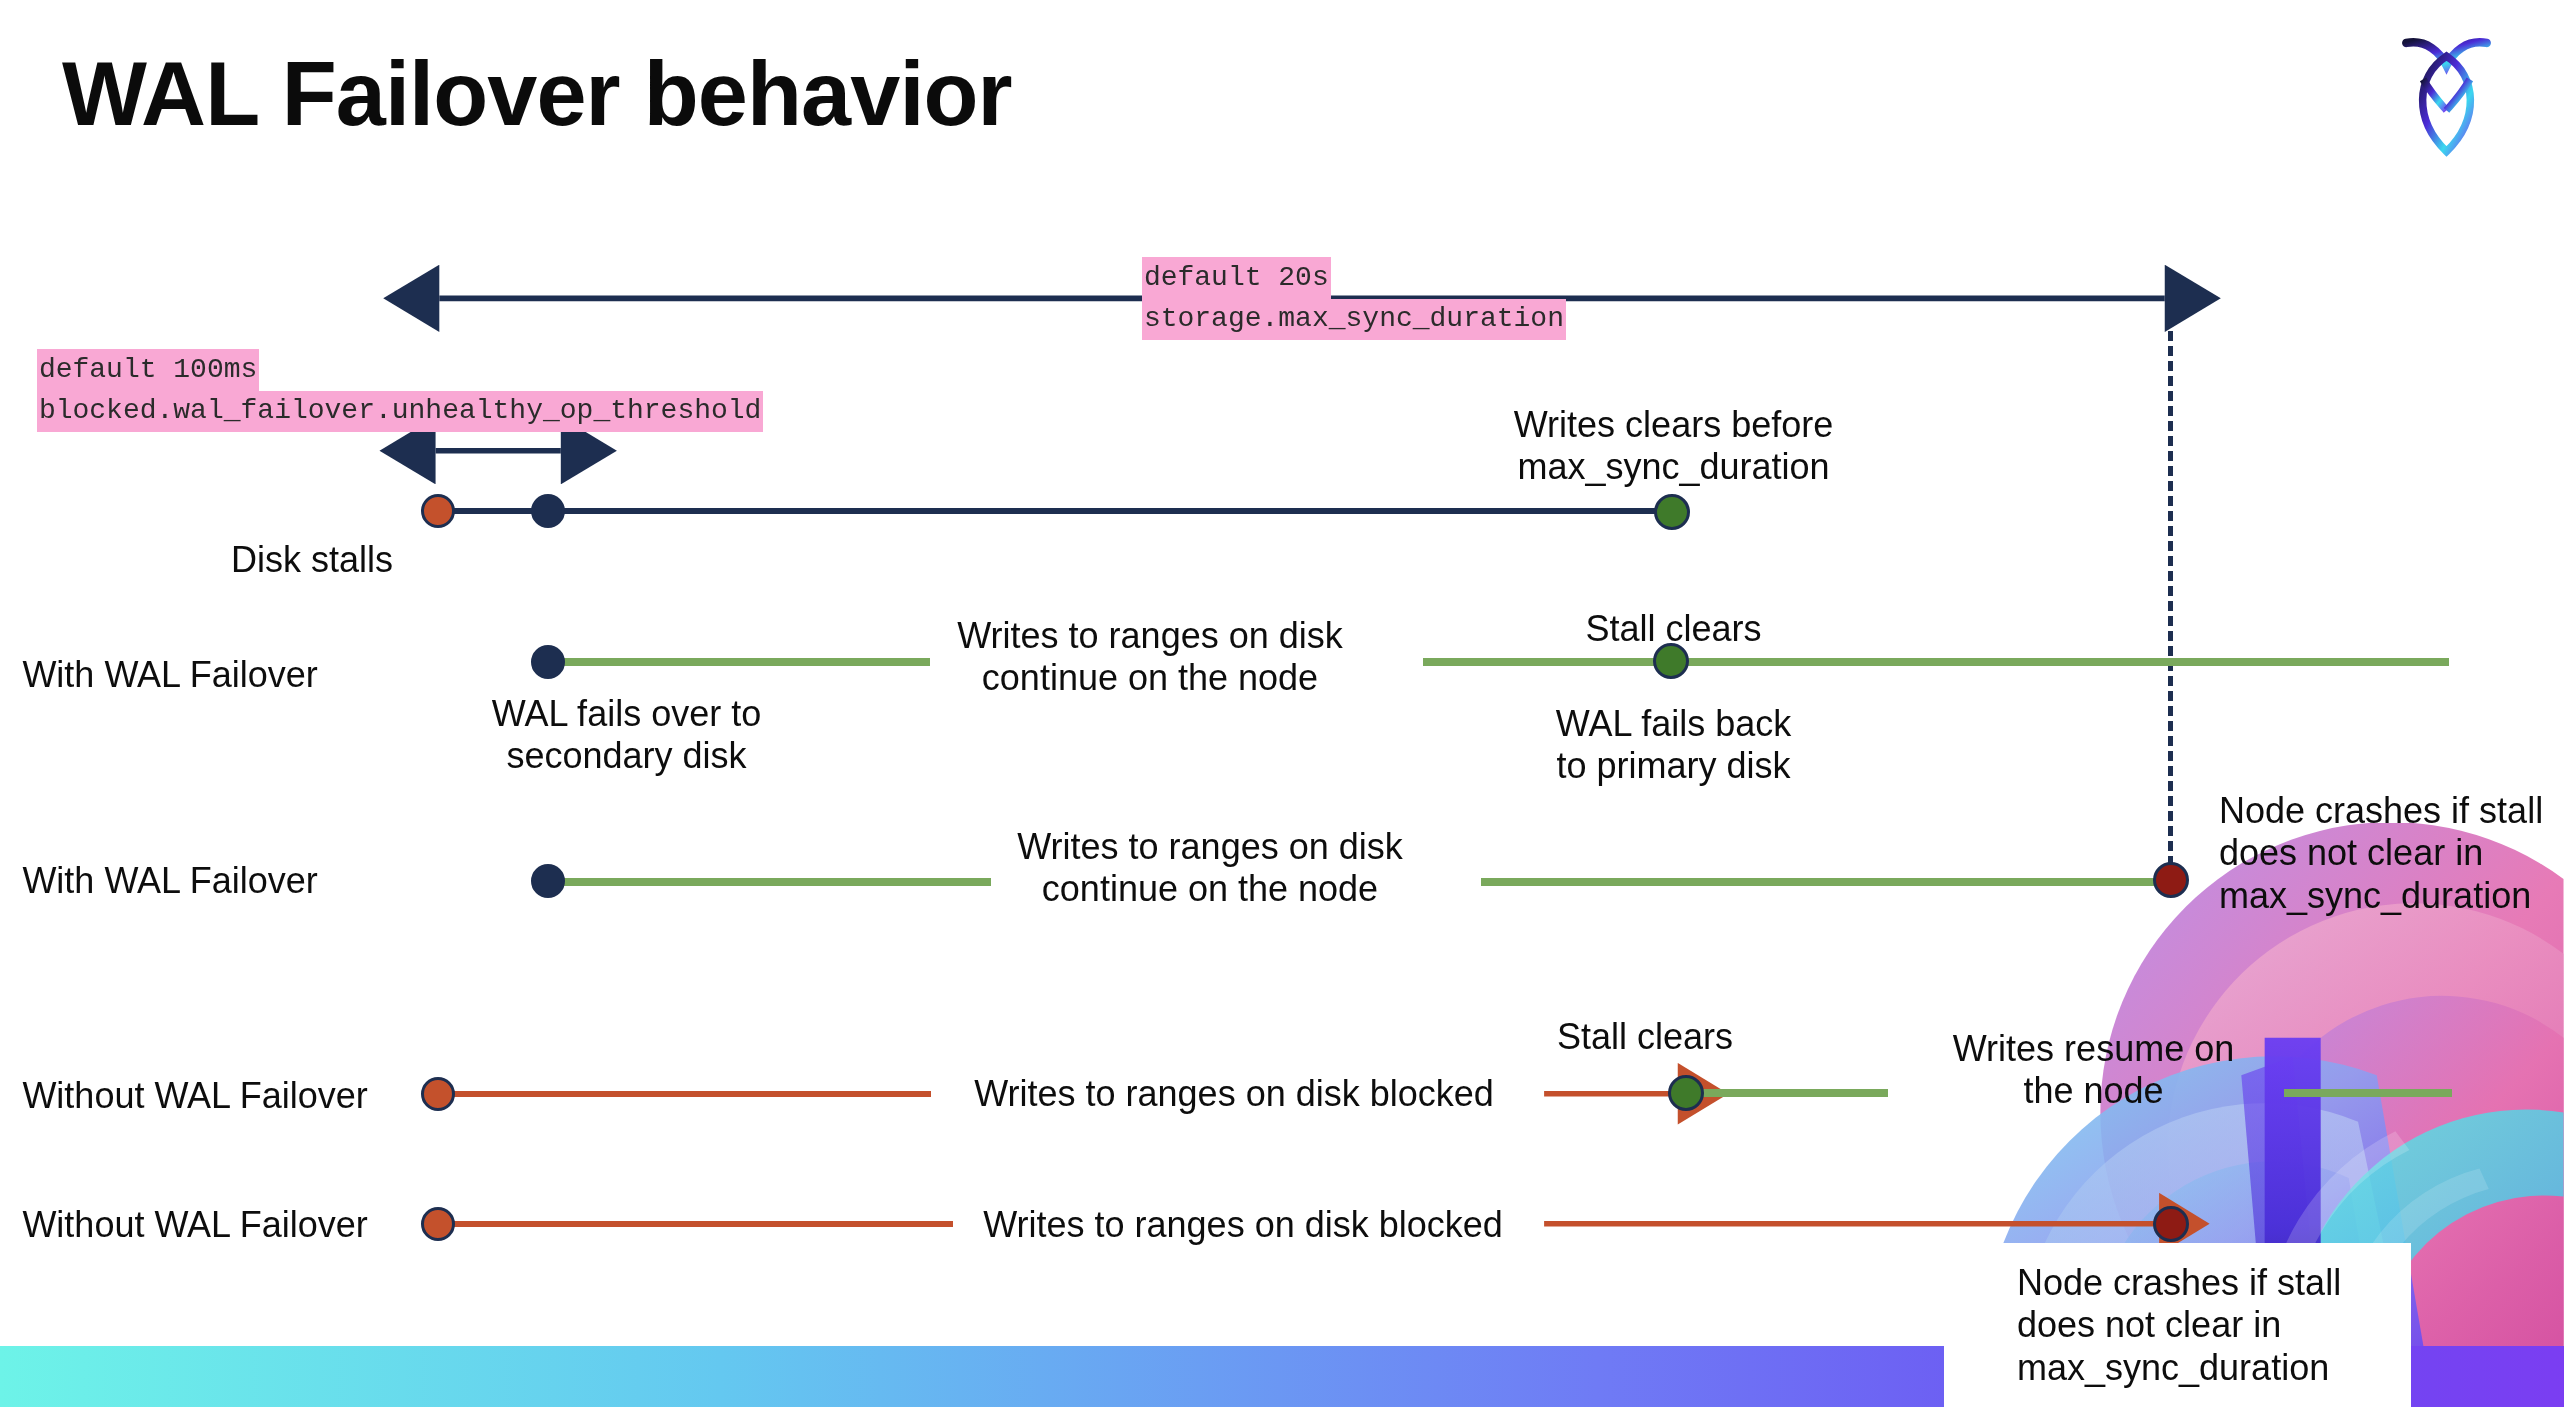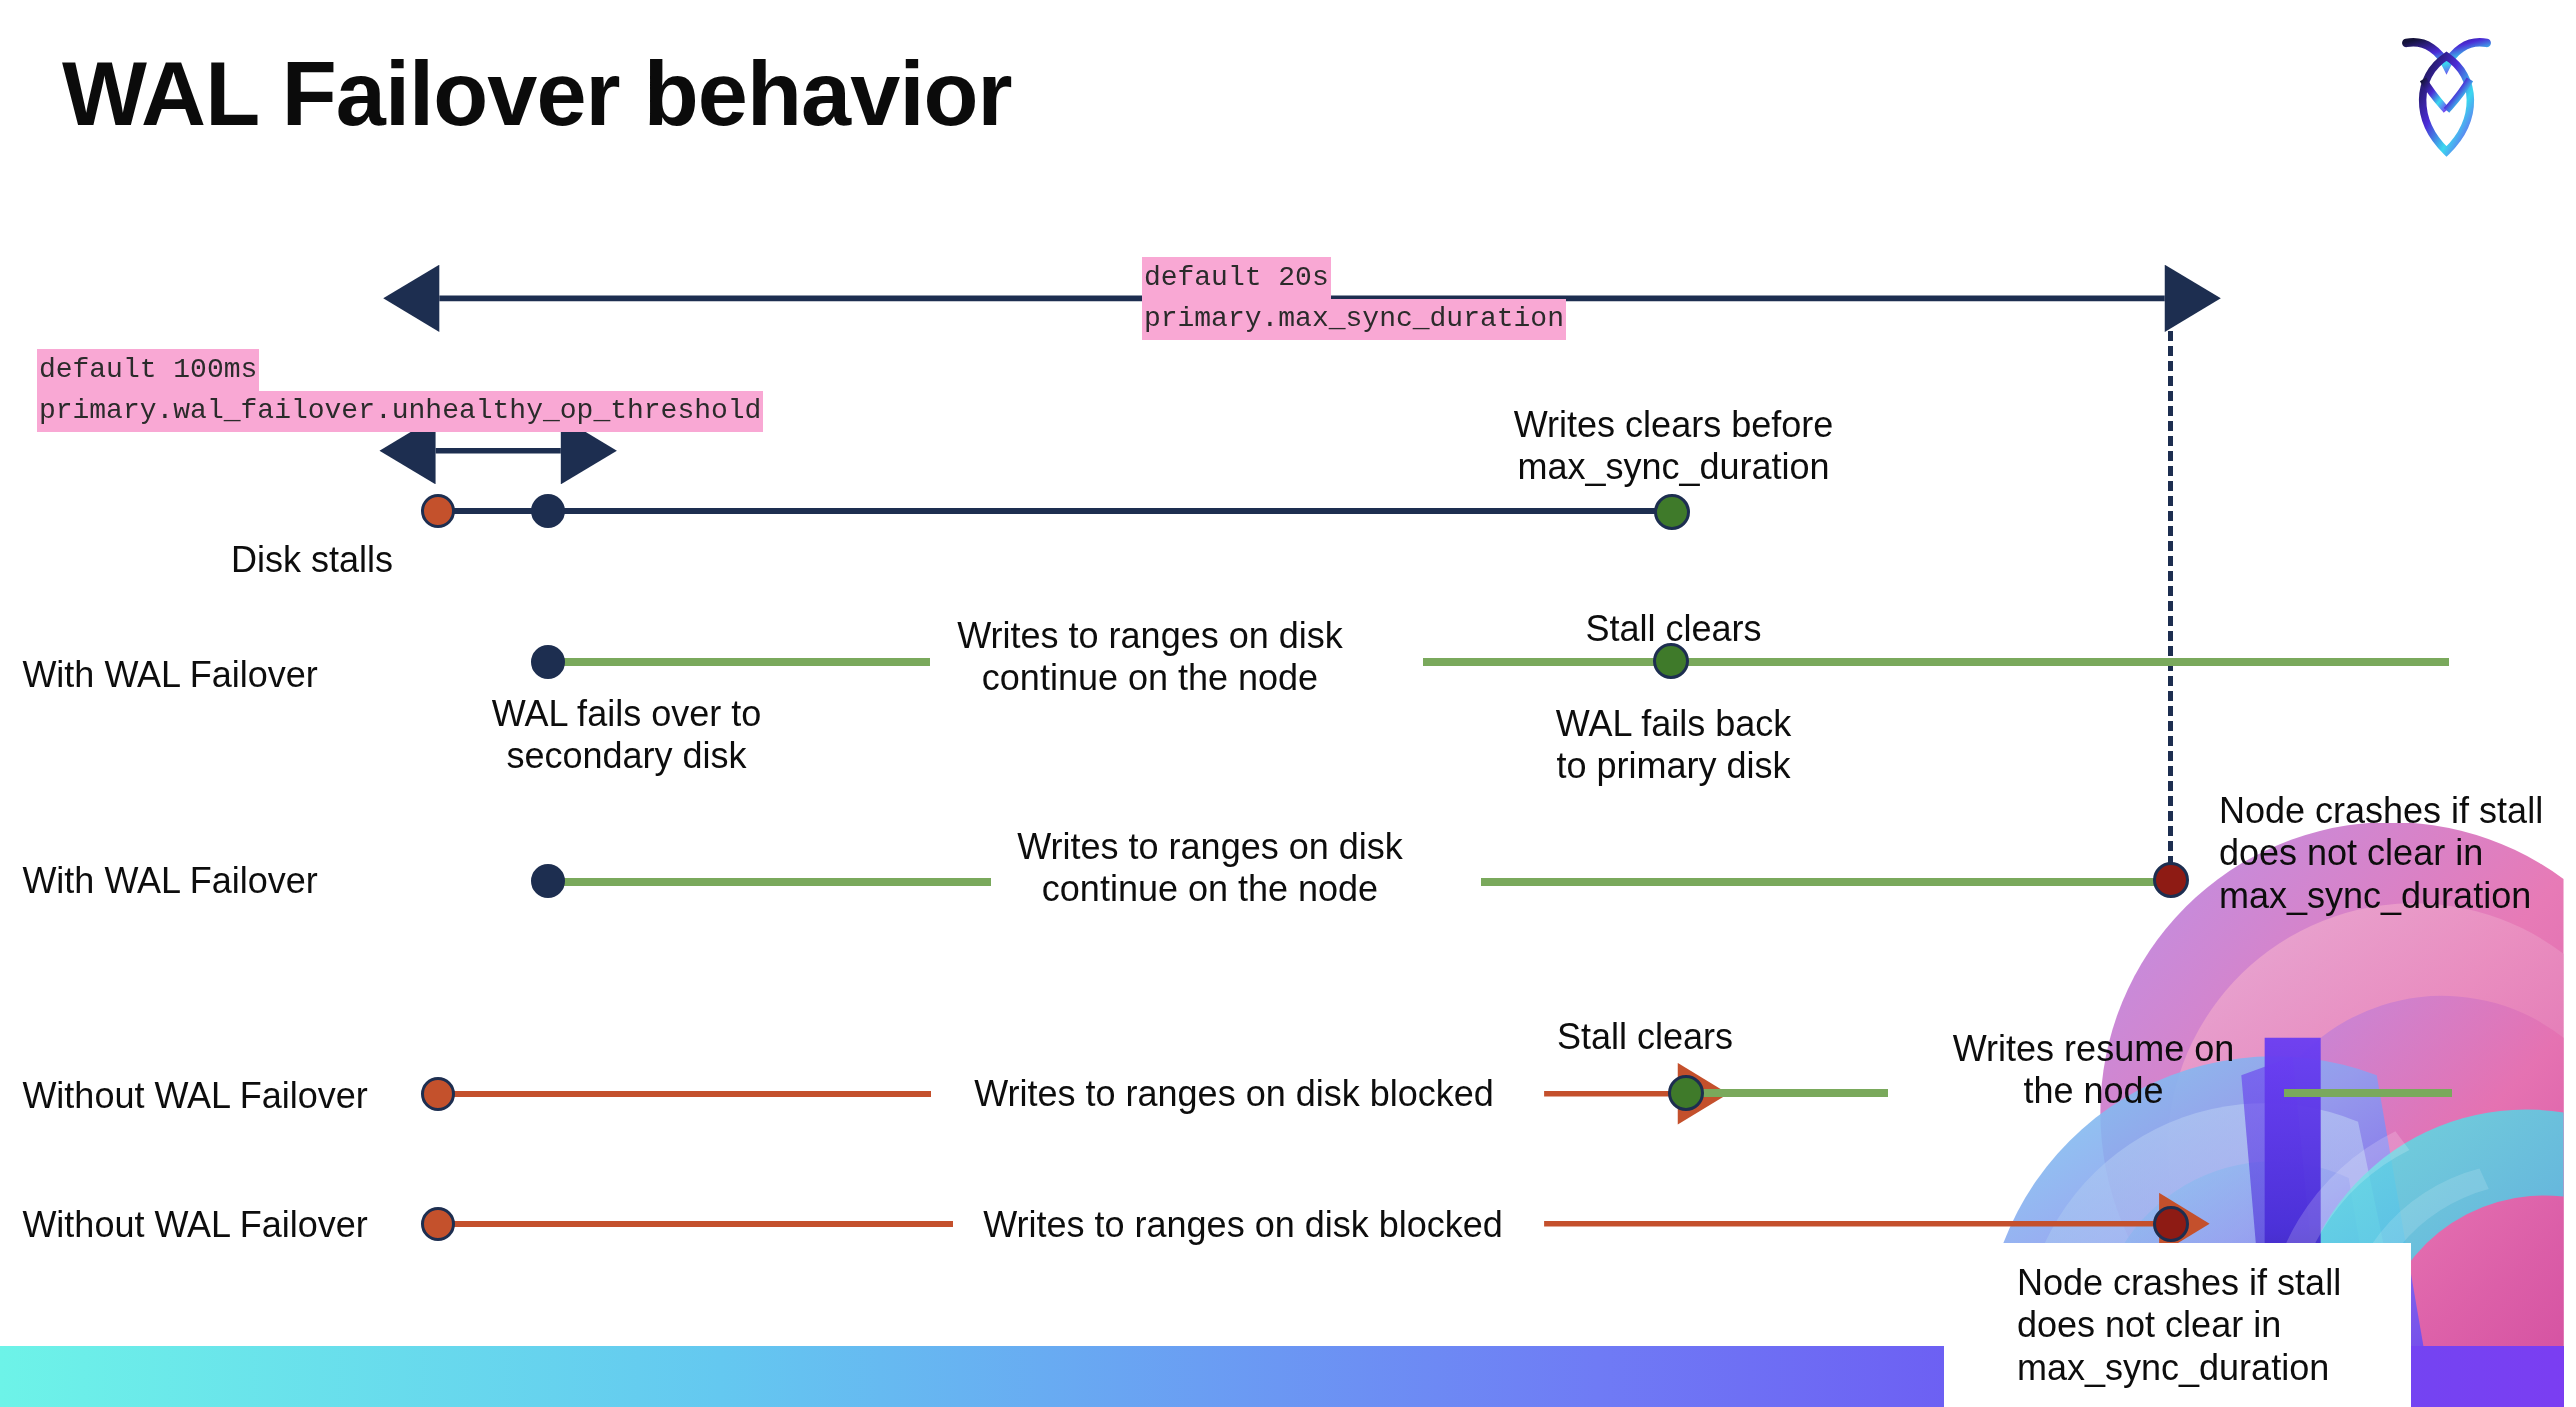--- a/index.html
+++ b/index.html
@@ -231,26 +231,26 @@
 
     <line x1="1652" y1="1170" x2="1795" y2="1170" stroke="#c4502c" stroke-width="6" marker-end="url(#red-right)"></line>
 
     <line x1="1652" y1="1309" x2="2310" y2="1309" stroke="#c4502c" stroke-width="6" marker-end="url(#red-right)"></line>
   </svg>
 
   <div id="dash-line" style="left:2168px; top:301px; height:580px;"></div>
 
   <div class="code-note" style="left:1142px; top:257px; text-align:left;">
     <span>default 20s</span><br>
-    <span>primary.max_sync_duration</span>
+    <span>storage.max_sync_duration</span>
   </div>
 
   <div class="code-note" style="left:37px; top:349px; text-align:left;font-family:Liberation Mono, monospace;">
     <span>default 100ms</span><br>
-    <span>primary.wal_failover.unhealthy_op_threshold</span>
+    <span>blocked.wal_failover.unhealthy_op_threshold</span>
   </div>
 
   <div class="label r" style="left:0px; top:491px; width:393px;">Disk stalls</div>
 
   <div class="track navy" style="left:437px; top:508px; width:1234px;"></div>
 
   <div class="dot red" style="left:421px; top:494px; width:34px; height:34px;"></div>
   <div class="dot navy" style="left:531px; top:494px; width:34px; height:34px;"></div>
   <div class="dot green" style="left:1654px; top:494px; width:36px; height:36px;"></div>
 

